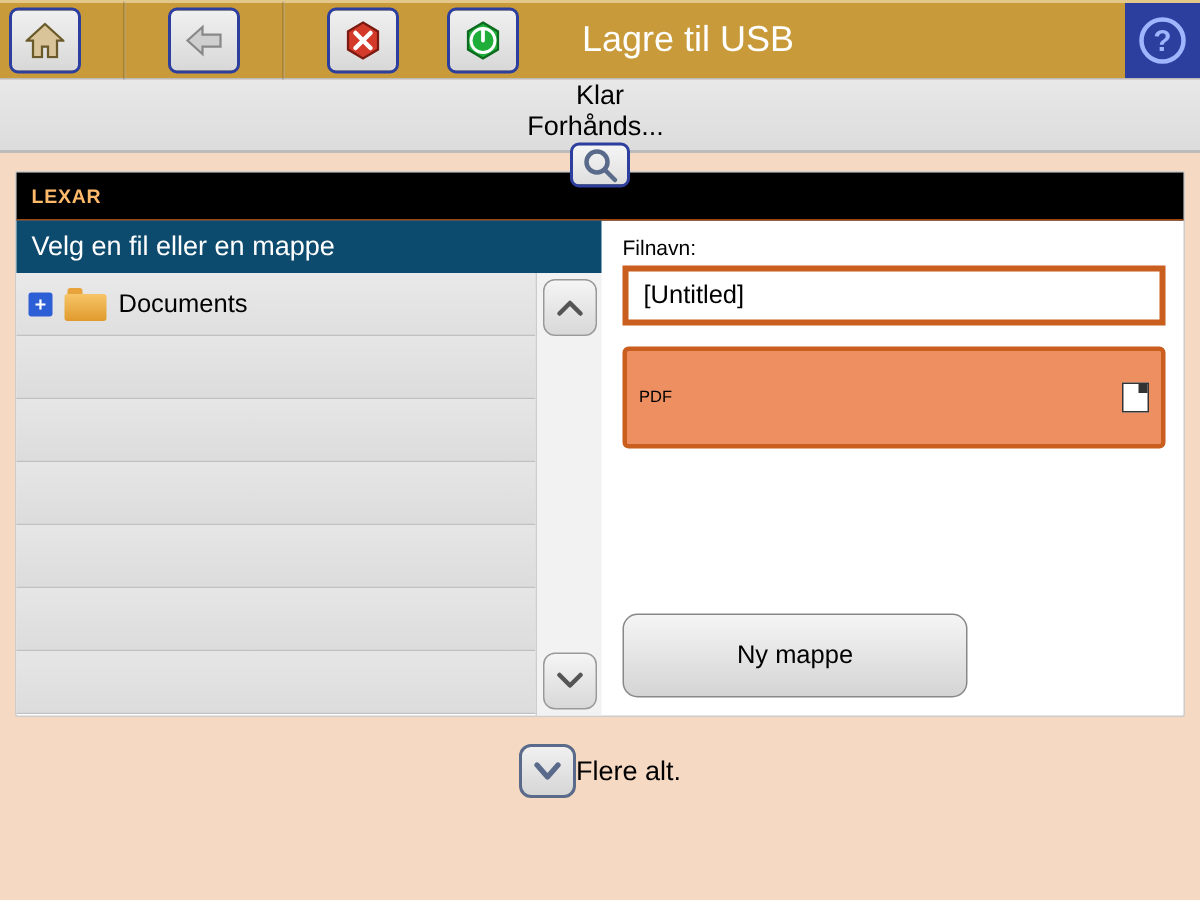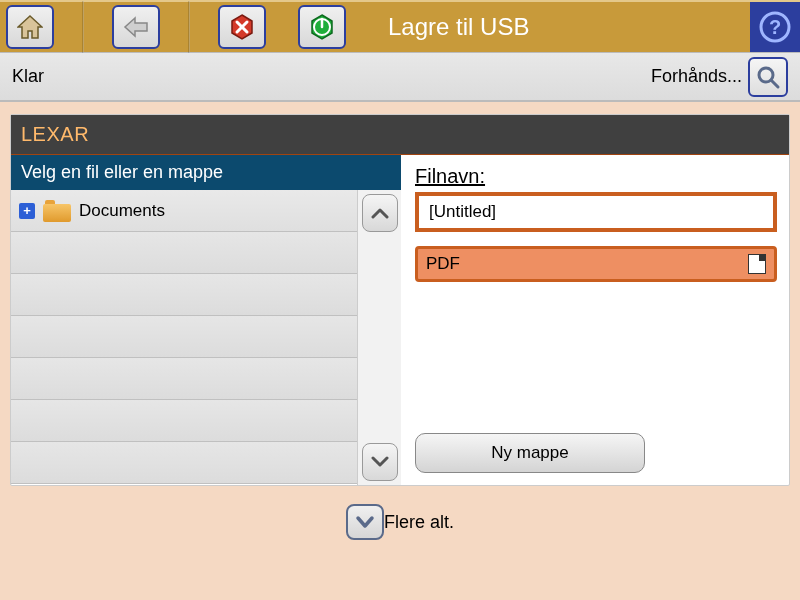--- a/index.html
+++ b/index.html
@@ -4,51 +4,51 @@
 <style>
   * { box-sizing: border-box; margin: 0; padding: 0; font-family: Arial, sans-serif; }
   body { width: 800px; height: 600px; background: #f5d9c3; overflow: hidden; }
 
   .titlebar { height: 52px; background: #c89a3a; display: flex; align-items: center; gap: 24px; padding: 0 0 0 0; border-top: 2px solid #e4c88a; }
   .icon-btn { width: 48px; height: 44px; border: 2px solid #2c3e9e; border-radius: 6px; background: linear-gradient(#f0f0f0,#d8d8d8); display: flex; align-items: center; justify-content: center; margin: 0 4px; cursor: pointer; }
   .divider-v { width: 2px; height: 52px; background: rgba(0,0,0,0.15); border-right: 1px solid rgba(255,255,255,0.25); }
   .title-text { color: #fff; font-size: 24px; margin-left: 14px; }
   .help-btn { width: 50px; height: 50px; background: #2c3e9e; display: flex; align-items: center; justify-content: center; margin-left: auto; cursor: pointer; }
 
-  .statusbar { height: 50px; background: linear-gradient(#e8e8e8,#dcdcdc); border-top: 1px solid #bbb; border-bottom: 2px solid #bbb; display: flex; align-items: center; padding: 0 12px; font-size: 18px; }
+  .statusbar { height: 50px; background: linear-gradient(#e8e8e8,#dcdcdc); border-top: 1px solid #bbb; border-bottom: 2px solid #bbb; display: flex; align-items: center; padding: 0 12px; font-size: 18px; flex-direction: column; }
   .status-left { flex: 1; }
   .preview-label { margin-right: 6px; }
   .preview-btn { width: 40px; height: 40px; border: 2px solid #2c3e9e; border-radius: 6px; background: linear-gradient(#f5f5f5,#dedede); display: flex; align-items: center; justify-content: center; cursor: pointer; }
 
   .main { padding: 12px 10px 8px 10px; }
   .panel { background: #fff; border: 1px solid #ccc; border-radius: 2px; }
-  .panel-header { background: #404040; color: #ffb96b; font-size: 20px; padding: 8px 10px; font-weight: normal; letter-spacing: 0.5px; border-bottom: 1px solid #a04410; }
+  .panel-header { background: #000000; color: #ffb96b; font-size: 13px; padding: 8px 10px; font-weight: bold; letter-spacing: 0.5px; border-bottom: 1px solid #a04410; }
   .panel-body { display: flex; }
 
   .left-col { width: 390px; }
   .left-sub { background: #0c4a6e; color: #fff; font-size: 18px; padding: 7px 10px; }
   .file-area { display: flex; height: 295px; }
   .file-list { flex: 1; }
   .file-row { height: 42px; display: flex; align-items: center; padding: 0 8px; border-bottom: 1px solid #c0c0c0; background: linear-gradient(#e9e9e9,#dfdfdf); font-size: 17px; gap: 8px; cursor: pointer; }
   .file-row.empty { background: linear-gradient(#e6e6e6,#dcdcdc); cursor: default; }
   .plus-box { width: 16px; height: 16px; background: #2c5fd6; color: #fff; font-size: 13px; font-weight: bold; display: flex; align-items: center; justify-content: center; border-radius: 2px; }
   .folder-ico { width: 28px; height: 22px; position: relative; }
   .folder-ico .tab { position:absolute; top:0; left:2px; width:10px; height:5px; background:#e8a33a; border-radius:2px 2px 0 0;}
   .folder-ico .body { position:absolute; top:4px; left:0; width:28px; height:18px; background:linear-gradient(#f7c568,#e09a2d); border-radius:2px;}
   .scroll-col { width: 44px; display: flex; flex-direction: column; align-items: center; justify-content: space-between; padding: 4px; background: #f2f2f2; border-left: 1px solid #ccc; }
   .scroll-btn { width: 36px; height: 38px; border: 1px solid #999; border-radius: 8px; background: linear-gradient(#f5f5f5,#d8d8d8); display: flex; align-items: center; justify-content: center; cursor: pointer; }
 
   .right-col { flex: 1; padding: 10px 12px 12px 14px; display: flex; flex-direction: column; }
-  .field-label { font-size: 20px; margin-bottom: 4px; text-decoration: underline; }
+  .field-label { font-size: 14px; margin-bottom: 4px; }
   .filename-box { border: 4px solid #c95e1f; border-radius: 0; padding: 6px 10px; font-size: 17px; background: #fff; margin-bottom: 14px; }
-  .filetype-box { border: 3px solid #c95e1f; border-radius: 4px; background: #ee8f62; padding: 5px 8px; display: flex; align-items: center; font-size: 17px; cursor: pointer; }
+  .filetype-box { border: 3px solid #c95e1f; border-radius: 4px; background: #ee8f62; padding: 21px 8px; display: flex; align-items: center; font-size: 11px; cursor: pointer; }
   .filetype-box .doc-ico { margin-left: auto; width: 18px; height: 20px; background: #fff; border: 1px solid #333; position: relative; }
   .filetype-box .doc-ico::after { content: ""; position: absolute; top: 0; right: 0; width: 6px; height: 6px; background: #333; }
   .spacer { flex: 1; }
-  .new-folder-btn { width: 230px; height: 40px; border: 1px solid #888; border-radius: 10px; background: linear-gradient(#f5f5f5,#d4d4d4); font-size: 17px; display: flex; align-items: center; justify-content: center; cursor: pointer; }
+  .new-folder-btn { width: 230px; height: 56px; border: 1px solid #888; border-radius: 10px; background: linear-gradient(#f5f5f5,#d4d4d4); font-size: 17px; display: flex; align-items: center; justify-content: center; cursor: pointer; }
 
   .more-bar { height: 56px; display: flex; align-items: center; justify-content: center; gap: 0; }
   .more-btn { width: 38px; height: 36px; border: 2px solid #5a6a8a; border-radius: 8px; background: linear-gradient(#f0f0f0,#d6d6d6); display: flex; align-items: center; justify-content: center; cursor: pointer; }
   .more-label { font-size: 18px; }
 
   svg { display: block; }
 </style>
 </head>
 <body>
 

